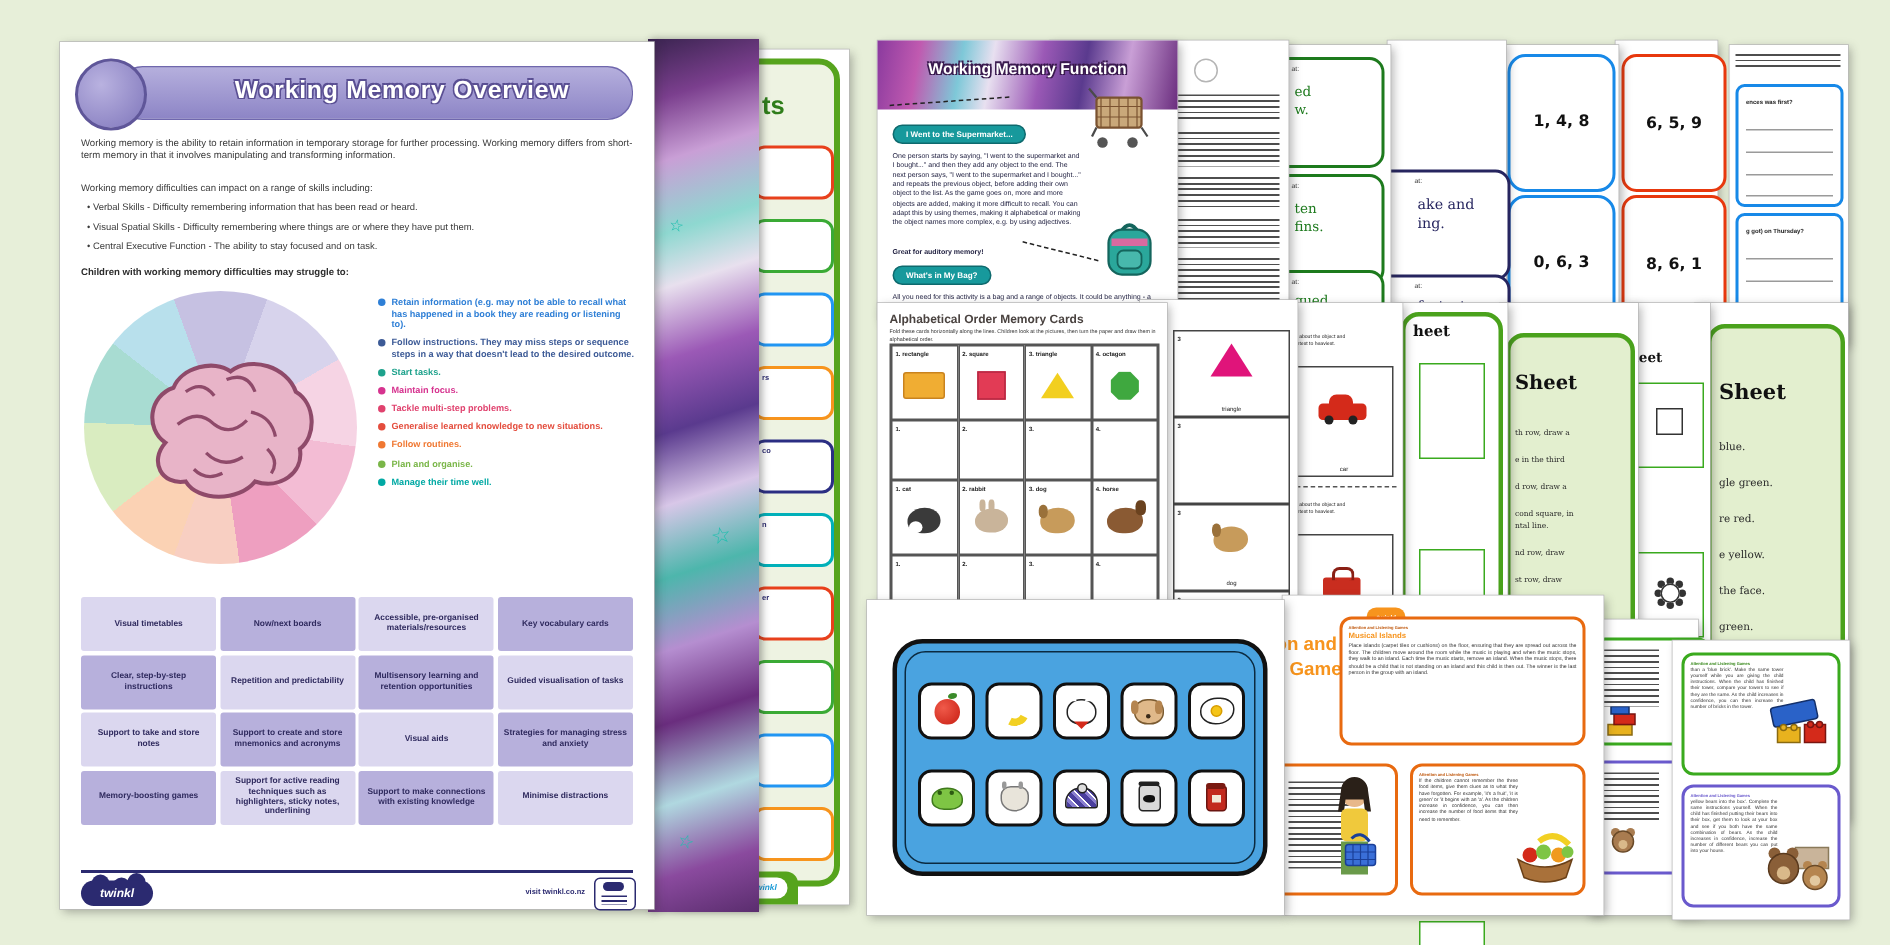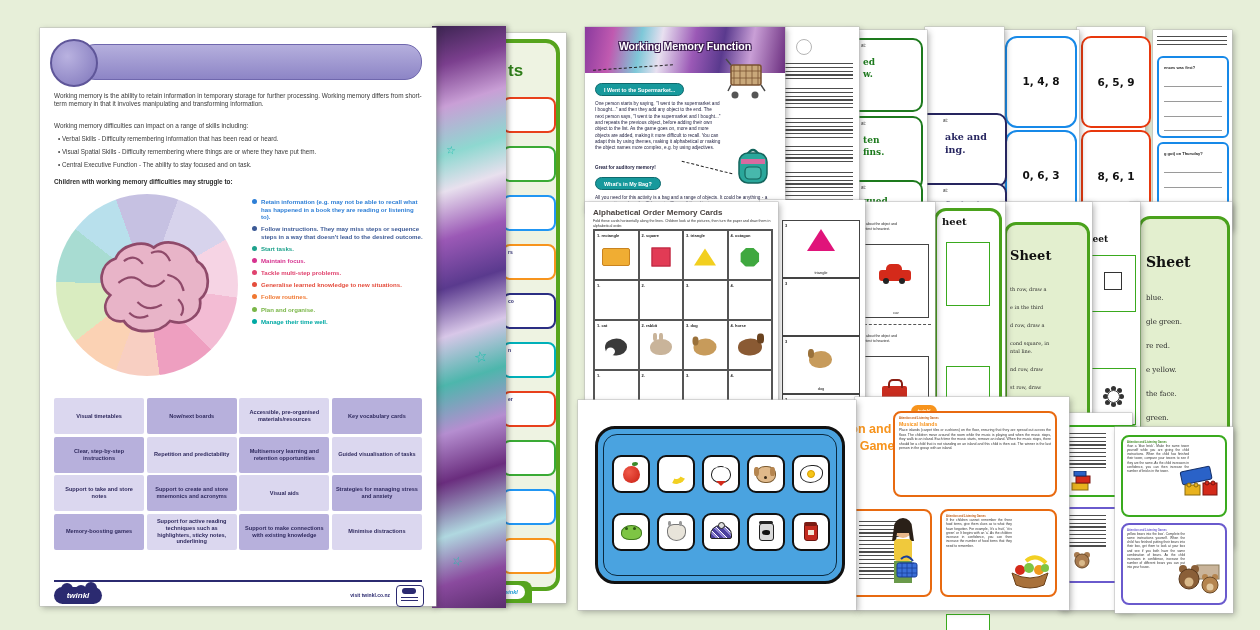--- a/index.html
+++ b/index.html
@@ -85,21 +85,21 @@
   .al-grid{position:absolute;left:8px;top:27px;width:178px;border:1px solid #555;
      display:grid;grid-template-columns:repeat(4,1fr);}
   .al-cell{border:0.6px solid #555;position:relative;}
   .al-num{position:absolute;left:2px;top:2px;font-size:4px;font-weight:bold;color:#222;}
   .al-pic{position:absolute;left:50%;top:55%;transform:translate(-50%,-50%);}
   .h50{height:48px}.h42{height:38px}
 
   
   .scard{position:absolute;border-radius:10px;background:#fff;}
   .scard .lab{position:absolute;font-size:4.5px;color:#333;}
-  .scard .stx{position:absolute;font-weight:bold;font-family:"DejaVu Serif",serif;line-height:1.35;}
+  .scard .stx{position:absolute;font-weight:normal;font-family:"DejaVu Serif",serif;line-height:1.35;}
   .g-bd{border:2.5px solid #1d7a1d}.g-tx{color:#1d7a1d}
   .n-bd{border:2.5px solid #26255f}.n-tx{color:#26255f}
   .b-bd{border:2.5px solid #1789e8}.r-bd{border:2.5px solid #e8380d}
   .numtx{position:absolute;left:0;right:0;text-align:center;font-size:10.5px;font-weight:bold;color:#111;
      font-family:"DejaVu Sans",sans-serif;}
   .qbox{position:absolute;border:2px solid #1789e8;border-radius:6px;background:#fff;}
   .qline{position:absolute;left:5px;right:5px;border-top:0.8px solid #9a9a9a;}
   .qtext{position:absolute;left:5px;top:7px;font-size:4px;font-weight:bold;color:#222;}
 
   
@@ -601,20 +601,21 @@
 
 <div class="abs marble-v" style="left:432px;top:26px;width:74px;height:582px;z-index:39;">
   <span class="star" style="left:42px;top:322px;transform:rotate(-12deg);"></span>
   <span class="star" style="left:14px;top:118px;transform:rotate(10deg);font-size:11px;"></span>
   <span class="star" style="left:20px;top:528px;transform:rotate(18deg);font-size:12px;"></span>
 </div>
 
 <div class="page" style="left:40px;top:28px;width:396px;height:578px;z-index:40;">
   <div class="ov-pill"></div>
   <div class="ov-badge"></div>
+  <div class="ov-title">Working Memory Overview</div>
   <div class="ov-p" style="top:64px;">Working memory is the ability to retain information in temporary storage for further processing. Working memory differs from short-term memory in that it involves manipulating and transforming information.</div>
   <div class="ov-p" style="top:94px;">Working memory difficulties can impact on a range of skills including:</div>
   <div class="ov-b" style="top:107px;">• Verbal Skills - Difficulty remembering information that has been read or heard.</div>
   <div class="ov-b" style="top:120px;">• Visual Spatial Skills - Difficulty remembering where things are or where they have put them.</div>
   <div class="ov-b" style="top:133px;">• Central Executive Function - The ability to stay focused and on task.</div>
   <div class="ov-p ov-h" style="top:150px;">Children with working memory difficulties may struggle to:</div>
   <div class="pie"></div>
   <svg class="abs" style="left:42px;top:206px;" width="138" height="106" viewBox="0 0 100 78">
     <path d="M20,45 C10,38 12,22 24,18 C28,8 44,4 52,10 C62,2 80,8 84,20 C94,26 94,42 86,48 C88,60 76,68 64,64 C56,74 36,74 30,64 C18,66 12,54 20,45 Z" fill="#e8b4c8" stroke="#8f4a6a" stroke-width="2"></path>
     <path d="M30,20 q8,-6 14,2 M50,14 q10,-4 14,6 M26,36 q10,-8 18,0 q8,6 16,-2 M40,50 q8,8 18,2 M62,30 q10,2 12,12 M34,58 q6,6 14,2 M70,48 q6,6 2,12" fill="none" stroke="#8f4a6a" stroke-width="1.6"></path>

